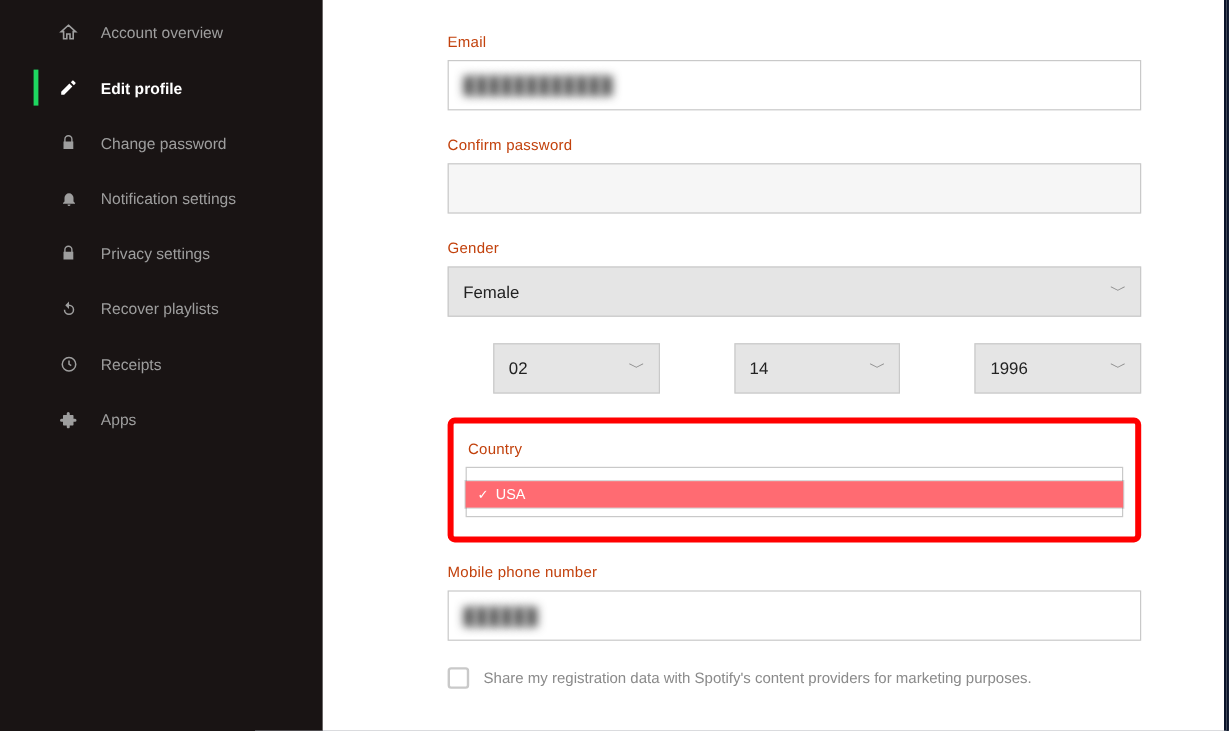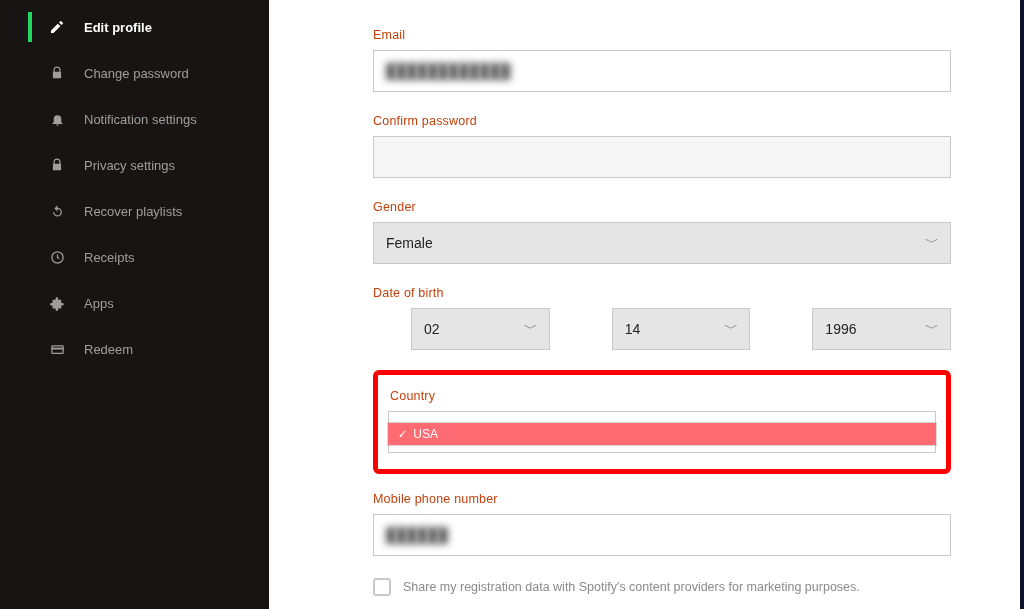--- a/index.html
+++ b/index.html
@@ -46,20 +46,28 @@
   .checkbox-row { display:flex; align-items:center; gap:12px; margin-top: 20px; }
   .cbox { width:18px; height:18px; border:2px solid #c9c9c9; border-radius:3px; }
   .cbox-text { font-size:12.5px; color:#8a8a8a; }
 </style>
 </head>
 <body>
 
 <div class="app">
 
   <nav class="sidebar">
+    <div class="side-item">
+      <span class="icon">
+        <svg width="16" height="16" viewBox="0 0 24 24">
+            <path d="M12 3l9 8h-3v9h-4v-6H10v6H6v-9H3z" fill="none" stroke="currentColor" stroke-width="2"></path>
+          </svg>
+      </span>
+      <span>Account overview</span>
+    </div>
 
     <div class="side-item active">
       <span class="icon">
         <svg width="16" height="16" viewBox="0 0 24 24">
             <path d="M3 17.25V21h3.75L17 10.75l-3.75-3.75L3 17.25zM20.7 7.04a1 1 0 000-1.41l-2.34-2.34a1 1 0 00-1.41 0L15 5.24 18.76 9l1.94-1.96z"></path>
           </svg>
       </span>
       <span>Edit profile</span>
     </div>
 
@@ -111,29 +119,20 @@
 
     <div class="side-item">
       <span class="icon">
         <svg width="15" height="15" viewBox="0 0 24 24">
             <path d="M20 11h-2V7a1 1 0 00-1-1h-4V4a2 2 0 10-4 0v2H5a1 1 0 00-1 1v4H2a2 2 0 100 4h2v4a1 1 0 001 1h4v2a2 2 0 104 0v-2h4a1 1 0 001-1v-4h2a2 2 0 100-4z"></path>
           </svg>
       </span>
       <span>Apps</span>
     </div>
 
-    <div class="side-item">
-      <span class="icon">
-        <svg width="15" height="15" viewBox="0 0 24 24">
-            <rect x="3" y="6" width="18" height="12" rx="1" fill="none" stroke="currentColor" stroke-width="2"></rect>
-            <rect x="3" y="9" width="18" height="3"></rect>
-          </svg>
-      </span>
-      <span>Redeem</span>
-    </div>
   </nav>
 
   <main class="main">
     <div class="form">
 
       <div class="field">
         <label class="label">Email</label>
         <div class="blur-box">
           <span class="blurred" style="padding-top:0">████████████</span>
         </div>
@@ -148,21 +147,20 @@
         <label class="label">Gender</label>
         <div class="select-wrap">
           <div class="input" style="display:flex;align-items:center;">
             <span>Female</span>
           </div>
           <span class="chev">﹀</span>
         </div>
       </div>
 
       <div class="field">
-        <label class="label">Date of birth</label>
         <div class="dob-row">
           <div class="select-wrap">
             <div class="input" style="display:flex;align-items:center;">
               <span>02</span>
             </div>
             <span class="chev">﹀</span>
           </div>
           <div class="select-wrap">
             <div class="input" style="display:flex;align-items:center;">
               <span>14</span>

